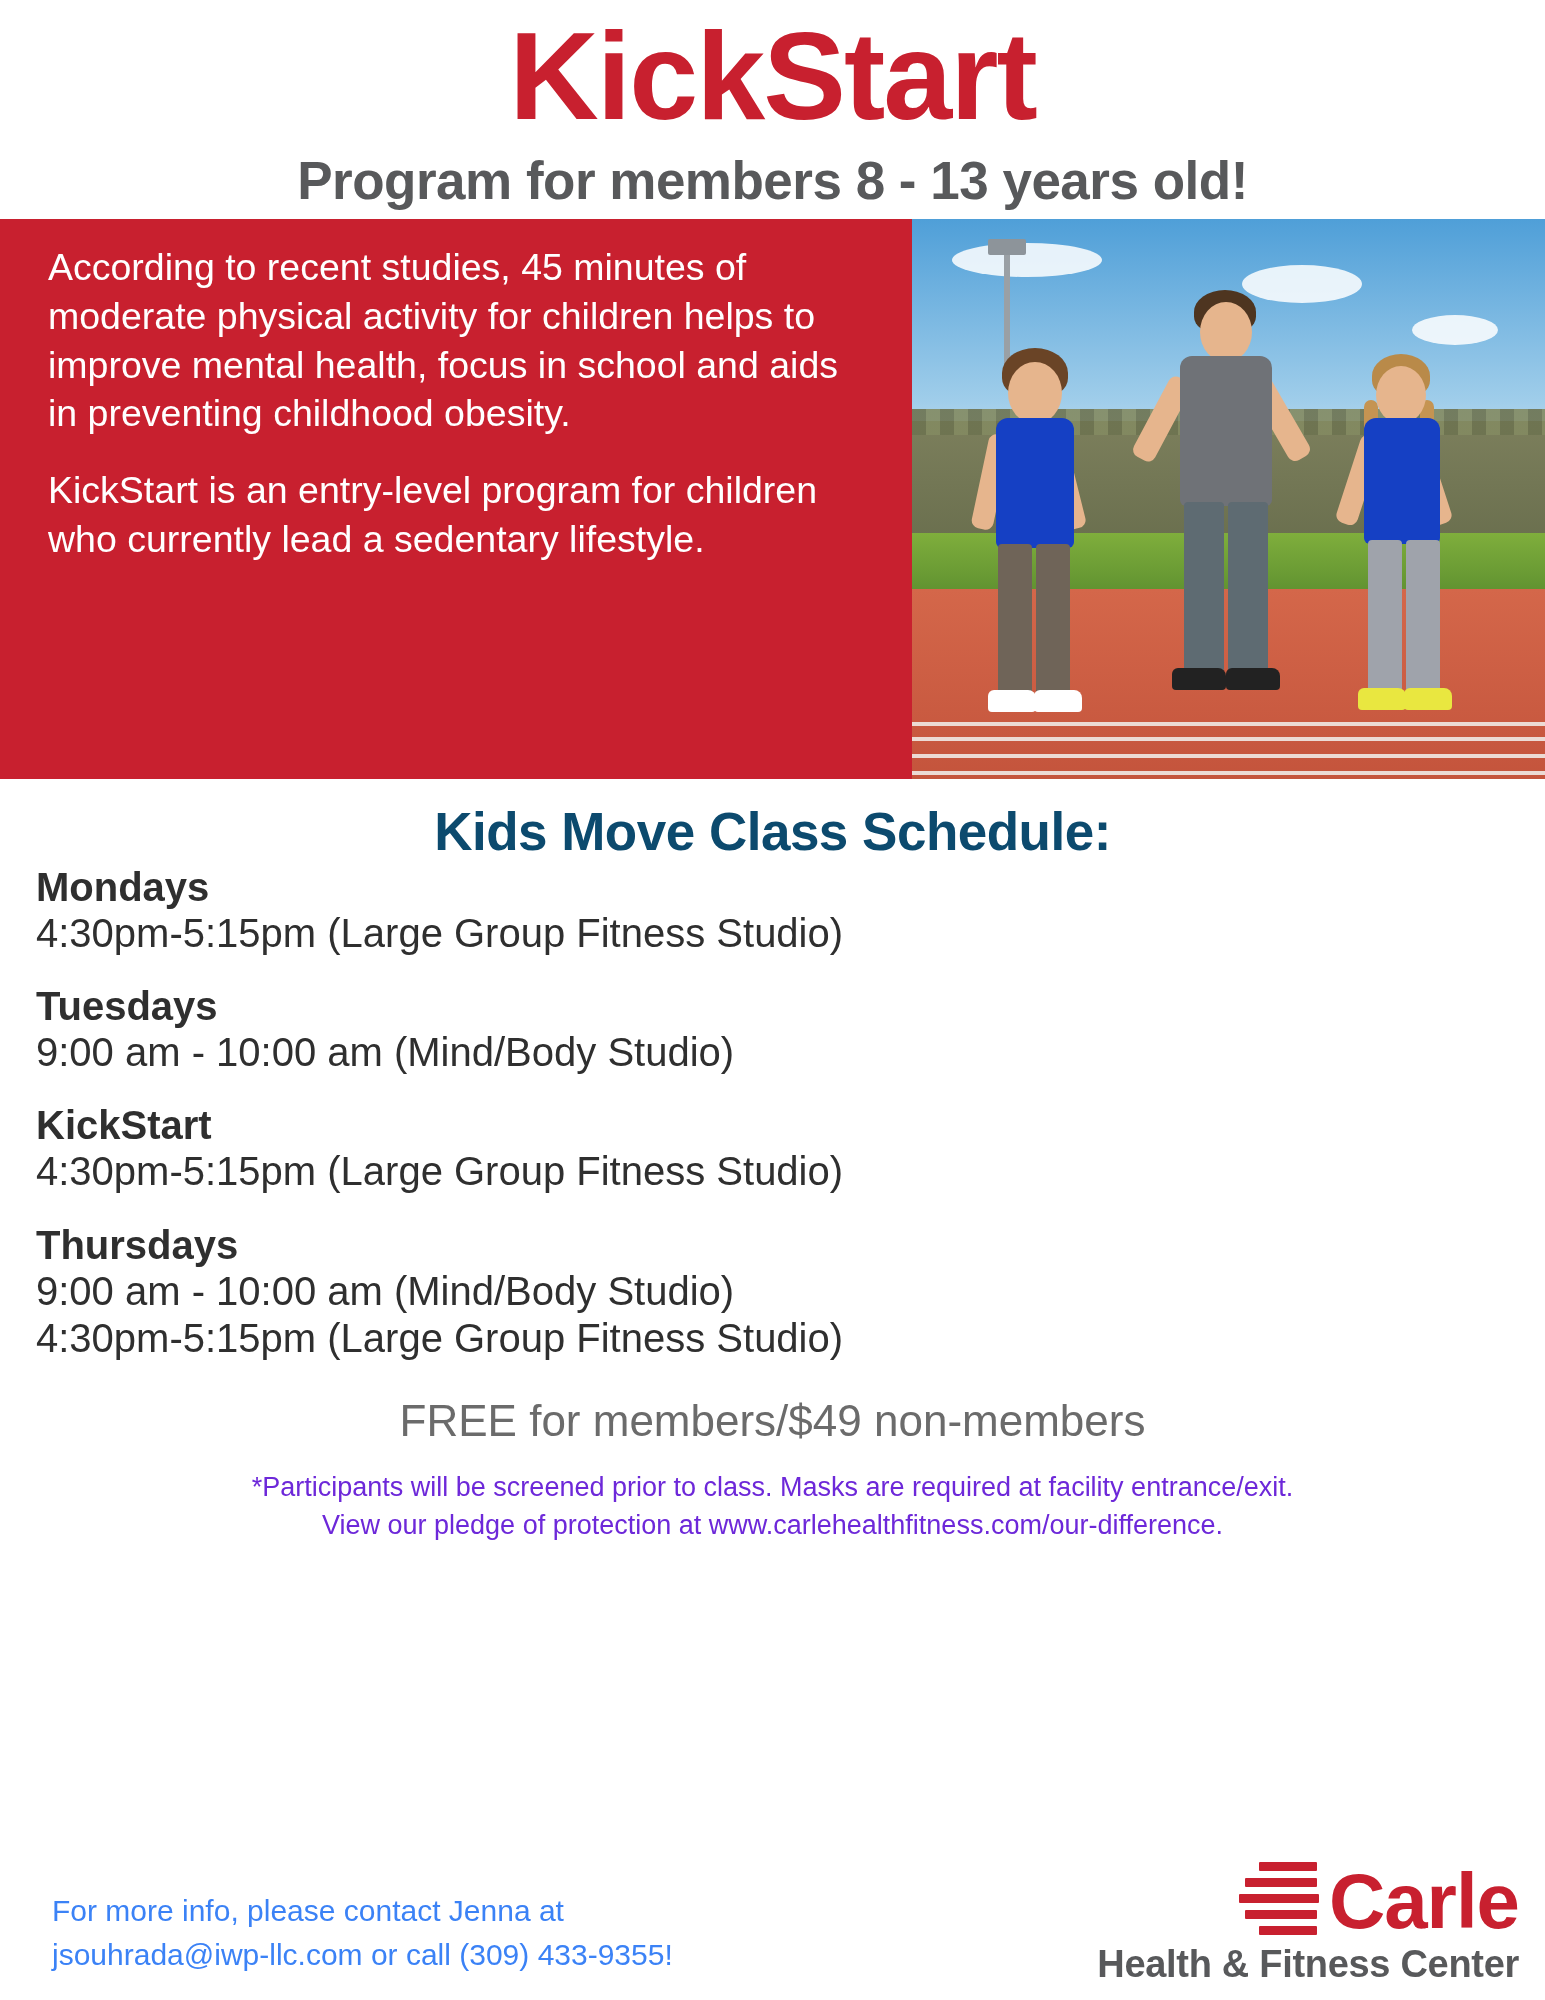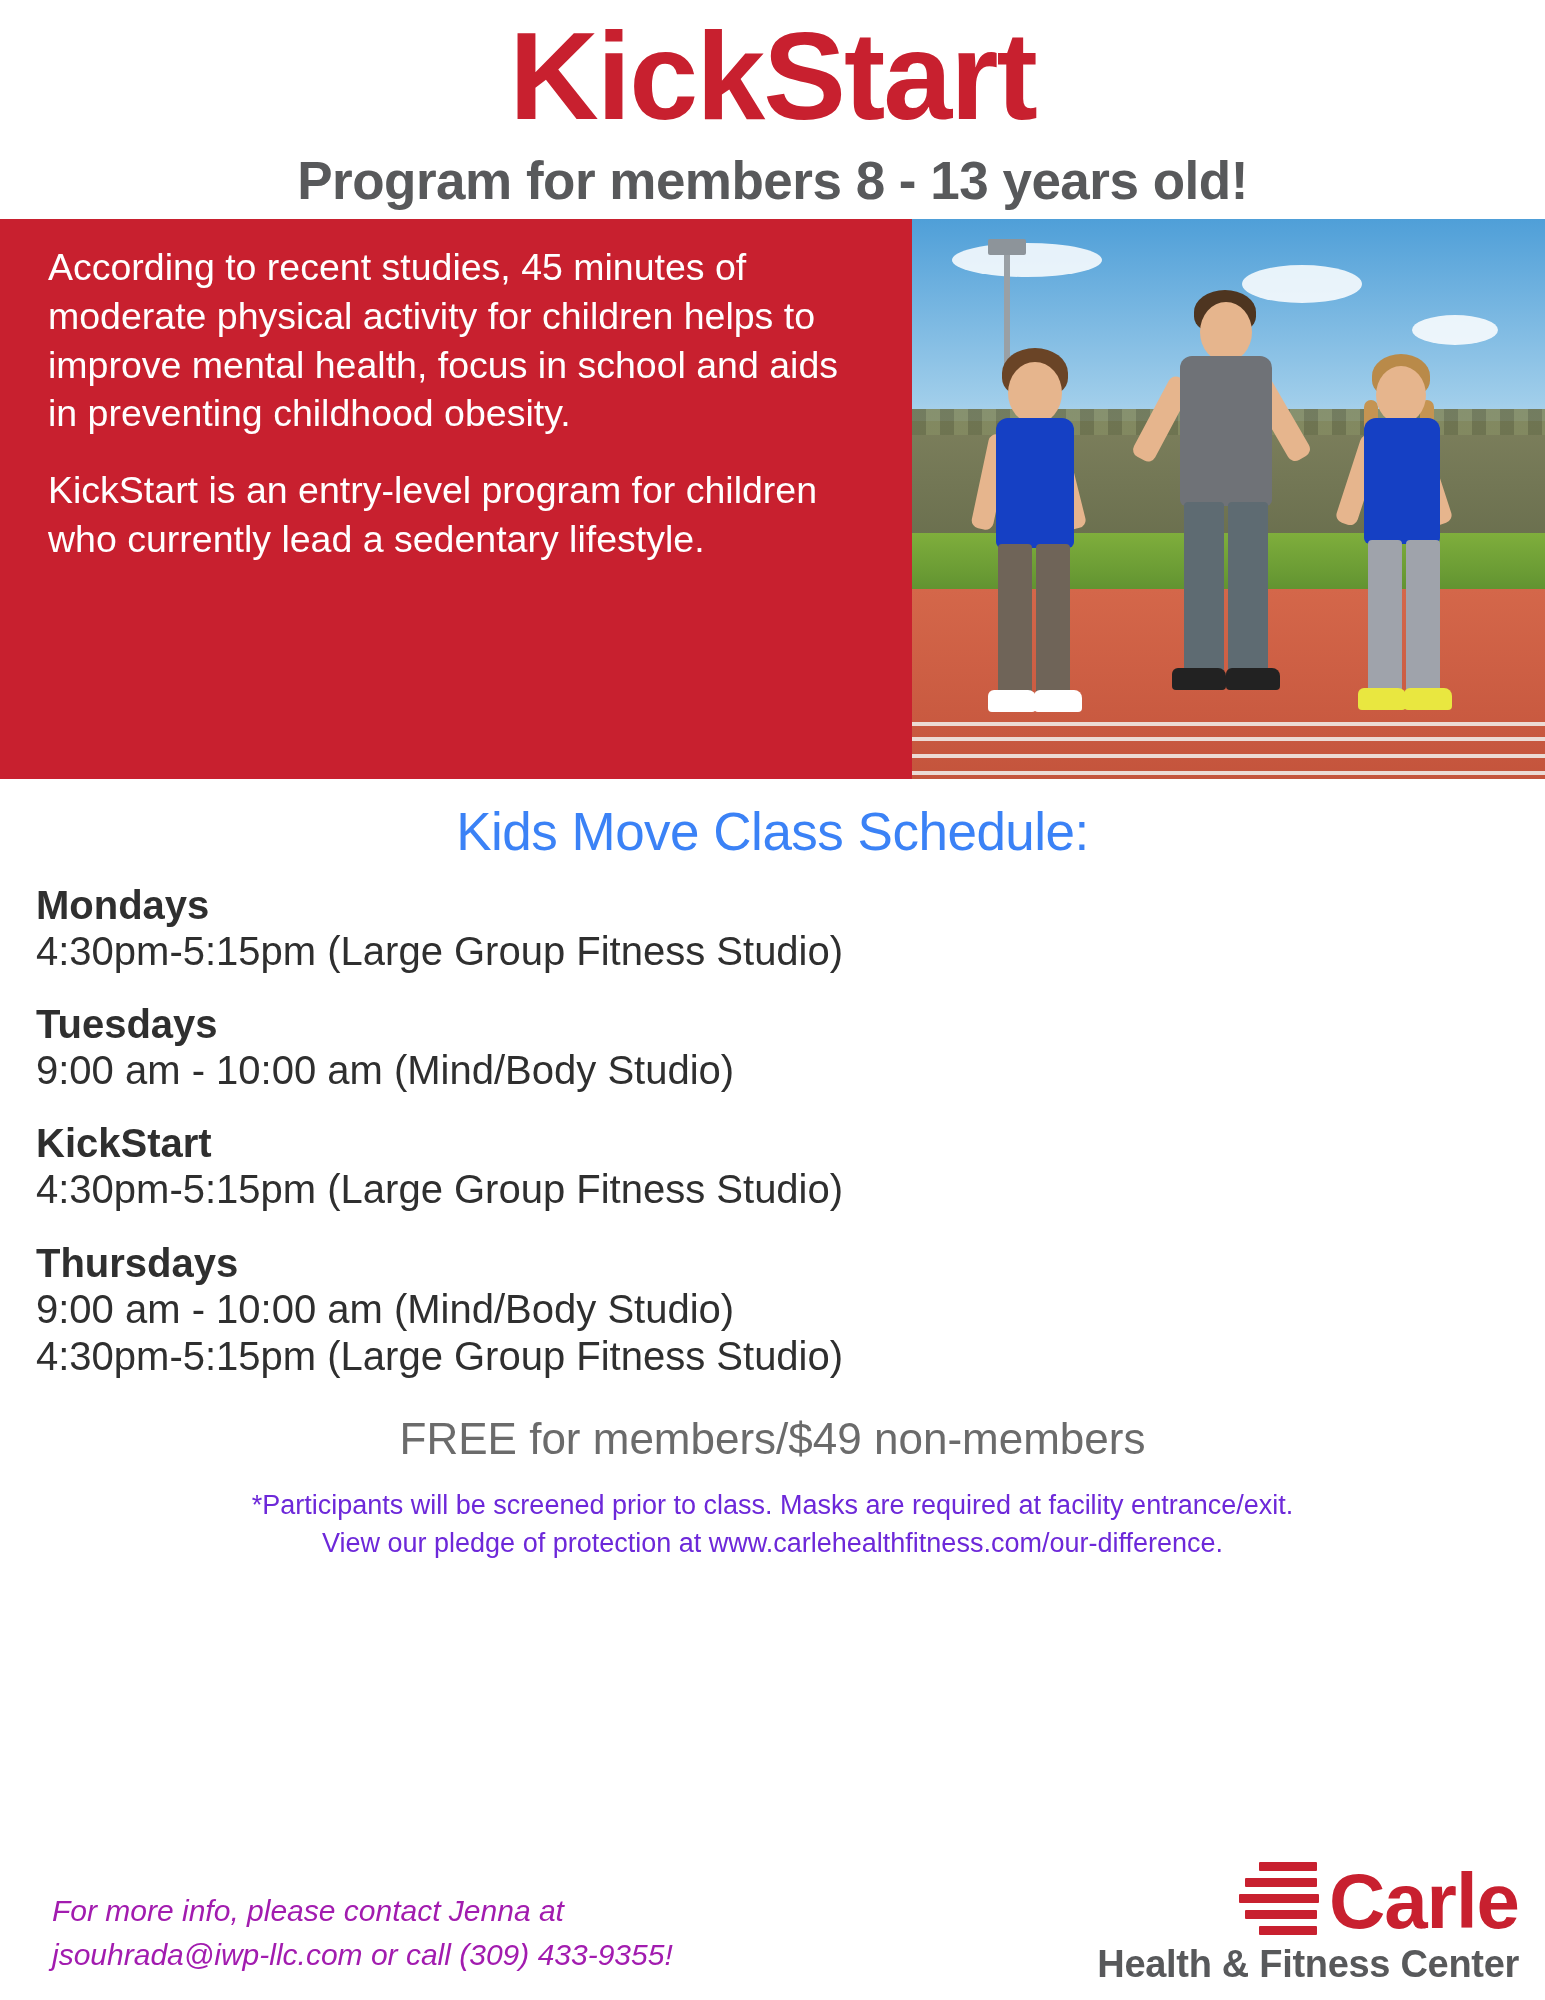--- a/index.html
+++ b/index.html
@@ -146,25 +146,25 @@
   .kidC .arm.l { width: 22px; height: 92px; left: 28px; top: 86px; transform: rotate(18deg); }
   .kidC .arm.r { width: 22px; height: 92px; left: 98px; top: 86px; transform: rotate(-18deg); }
   .kidC .leg.l { width: 34px; height: 152px; left: 48px; top: 192px; background: #9fa3ab; }
   .kidC .leg.r { width: 34px; height: 152px; left: 86px; top: 192px; background: #9fa3ab; }
   .kidC .shoe.l { width: 48px; left: 38px; top: 340px; background: #e9e740; }
   .kidC .shoe.r { width: 48px; left: 84px; top: 340px; background: #e9e740; }
 
   
   .sched-title {
     text-align: center;
-    color: #3b82f6;
+    color: #0c4a6e;
     font-size: 53px;
-    font-weight: normal;
+    font-weight: bold;
     margin-top: 22px;
-    margin-bottom: 20px;
+    margin-bottom: 2px;
     letter-spacing: -0.5px;
   }
   .sched { padding: 0 36px; }
   .sched-block { margin-bottom: 26px; }
   .day {
     font-size: 40px;
     font-weight: bold;
     color: #2f2f2f;
     line-height: 1.15;
   }
@@ -193,24 +193,23 @@
   .footer {
     position: absolute;
     left: 0; right: 0; bottom: 14px;
     display: flex;
     align-items: flex-end;
     justify-content: space-between;
     padding: 0 26px 0 52px;
   }
   .contact {
     font-size: 30px;
-    color: #a21caf;
+    color: #3b82f6;
     line-height: 1.45;
     padding-bottom: 10px;
-    font-style: italic;
   }
   .logo {
     display: flex;
     flex-direction: column;
     align-items: flex-end;
   }
   .logo-row { display: flex; align-items: center; }
   .logo-mark {
     display: flex;
     flex-direction: column;

